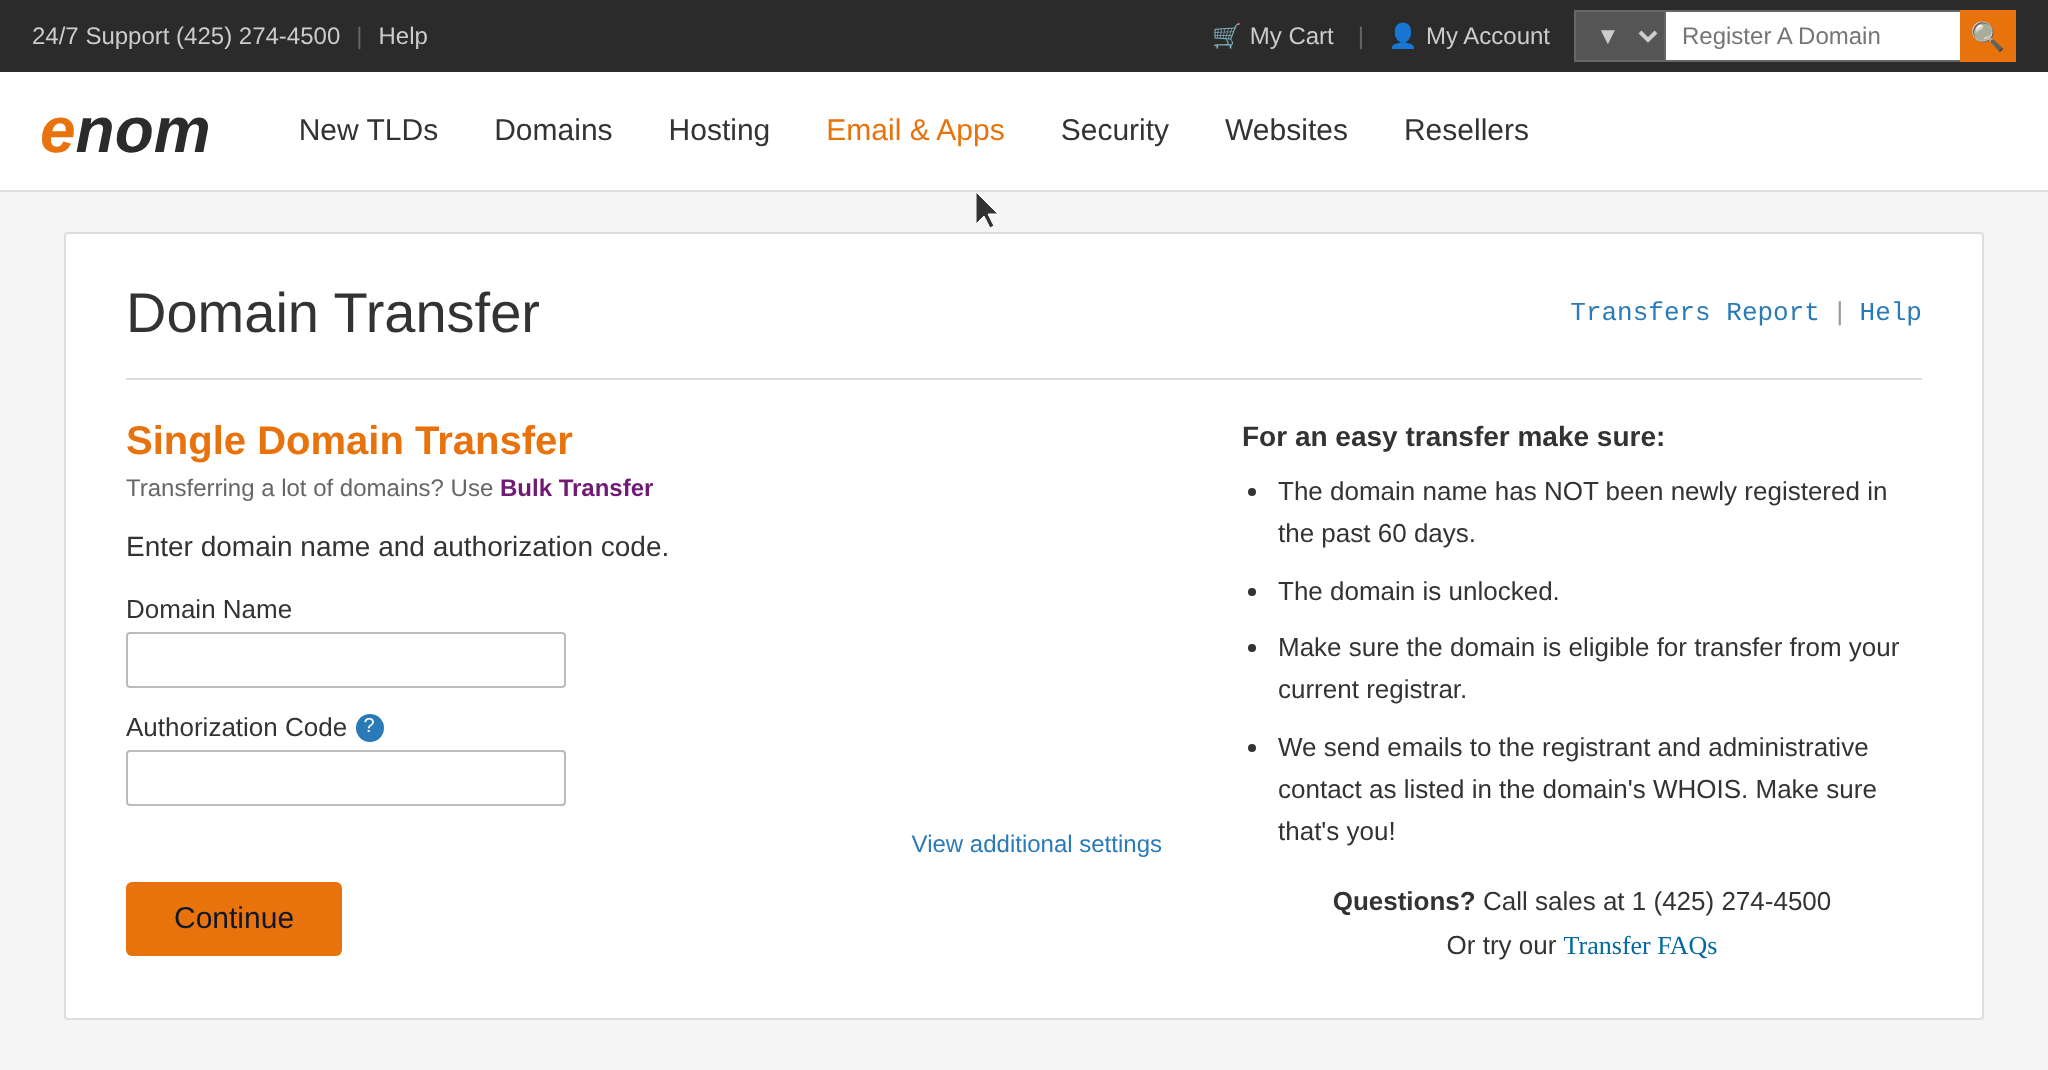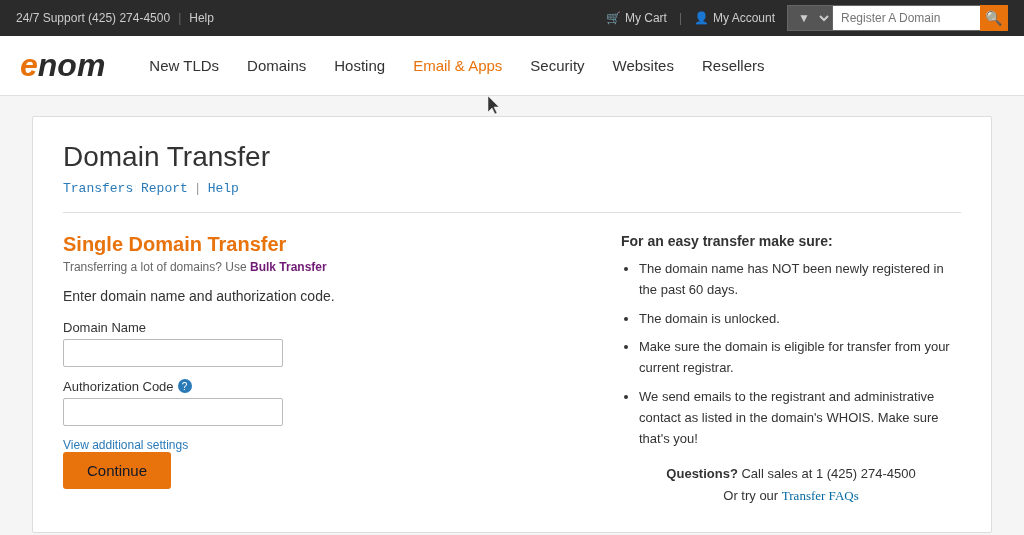--- a/index.html
+++ b/index.html
@@ -112,21 +112,20 @@
       max-width: 960px;
       margin: 0 auto;
     }
 
     
     .page-header {
       display: flex;
       justify-content: space-between;
       align-items: flex-start;
       margin-bottom: 16px;
-      flex-direction: column;
     }
     .page-title {
       font-size: 28px;
       font-weight: 300;
       color: #333;
     }
     .page-links {
       font-size: 13px;
       display: flex;
       align-items: center;
@@ -181,21 +180,21 @@
       border: 1px solid #bbb;
       border-radius: 2px;
       padding: 4px 6px;
       font-size: 13px;
       margin-bottom: 12px;
       display: block;
       background: #fff;
     }
     .auth-label-row {
       display: flex;
-      align-items: flex-start;
+      align-items: center;
       gap: 4px;
       margin-bottom: 4px;
     }
     .help-icon {
       background: #2a7ab8;
       color: #fff;
       border-radius: 50%;
       width: 14px;
       height: 14px;
       font-size: 10px;
@@ -203,21 +202,22 @@
       align-items: center;
       justify-content: center;
       cursor: pointer;
     }
     .view-settings {
       font-size: 12px;
       color: #2a7ab8;
       text-decoration: none;
       display: block;
       margin-top: 4px;
-      margin-bottom: 0;
+      margin-bottom: 12px;
+      text-align: right;
     }
     .continue-btn {
       background: #e8720c;
       color: #0f172a;
       border: none;
       border-radius: 3px;
       padding: 10px 24px;
       font-size: 15px;
       cursor: pointer;
     }

